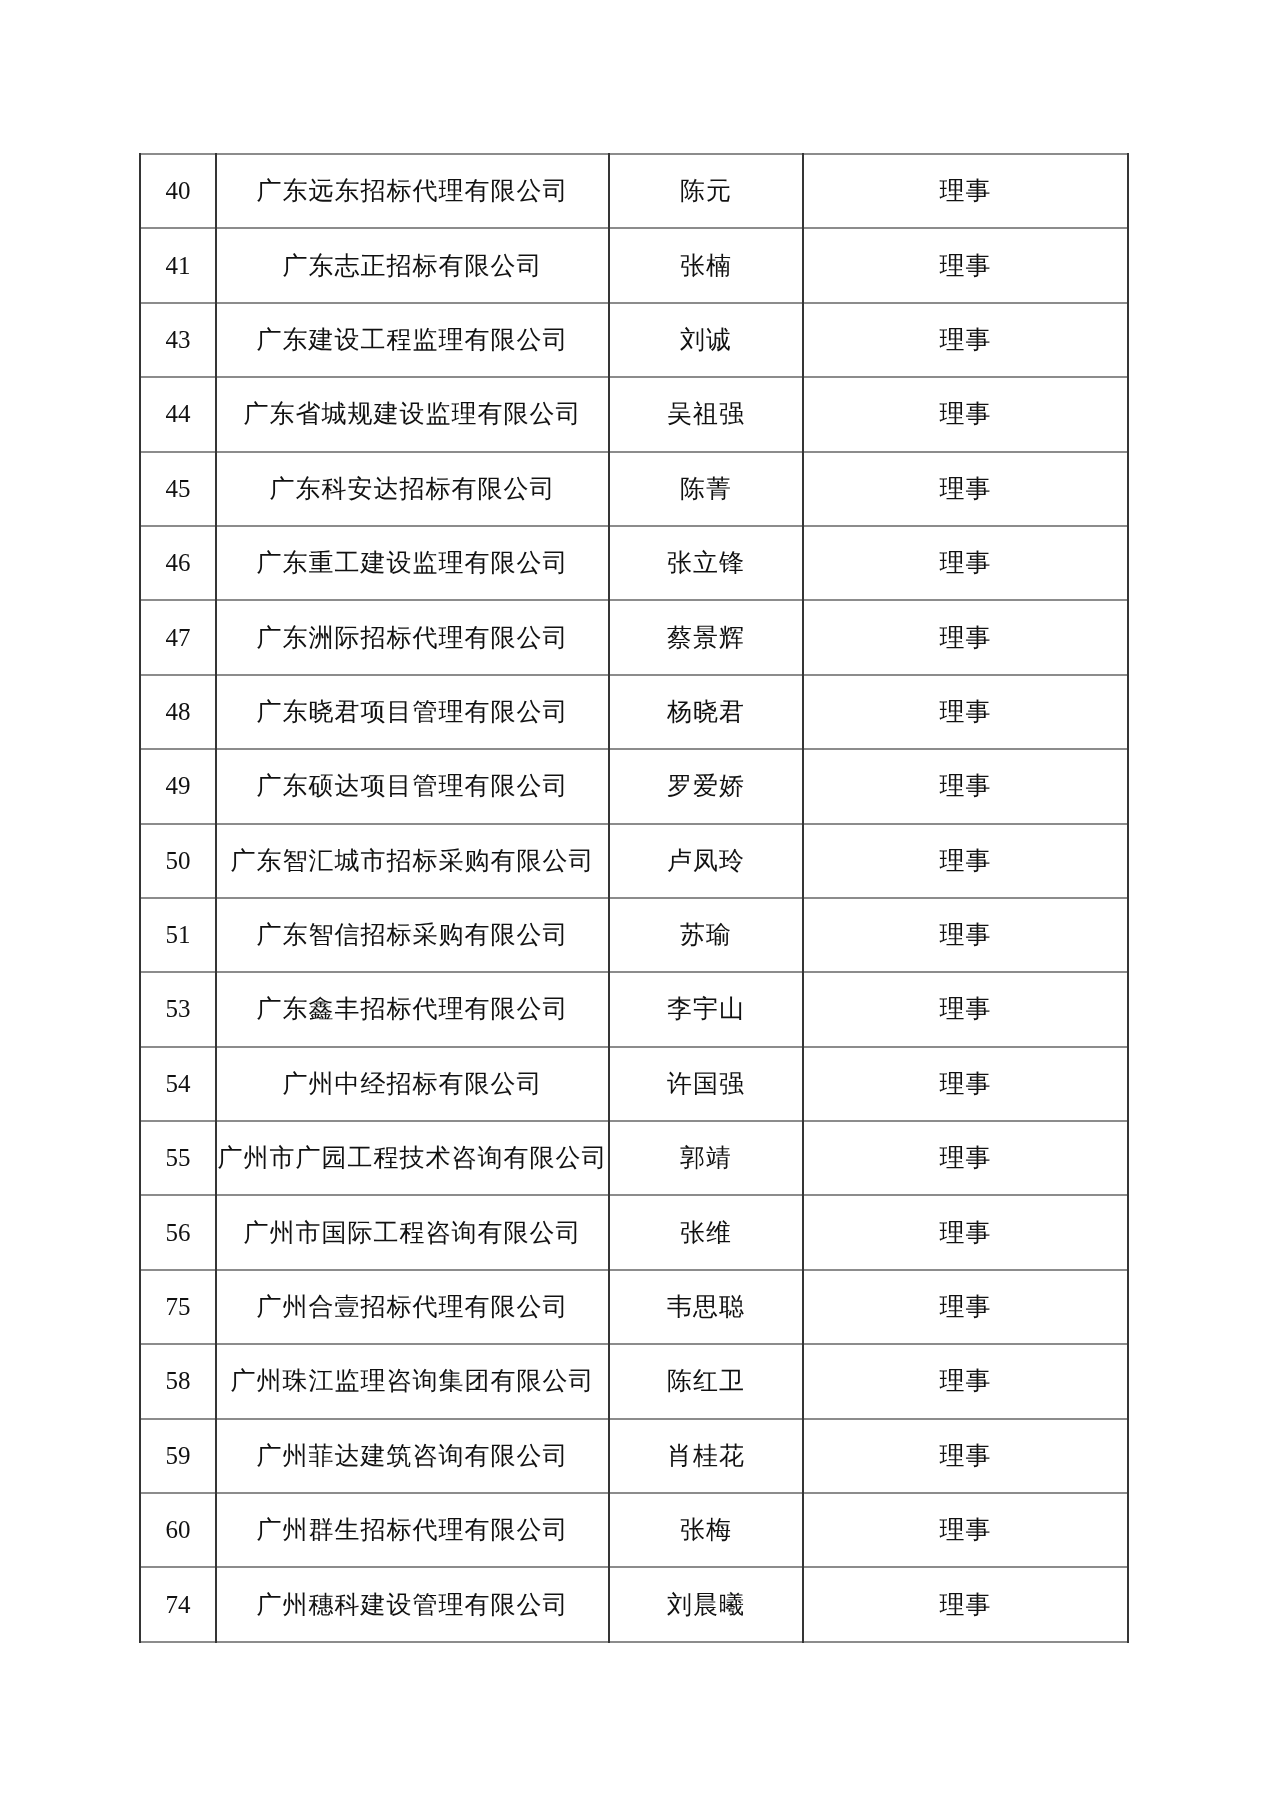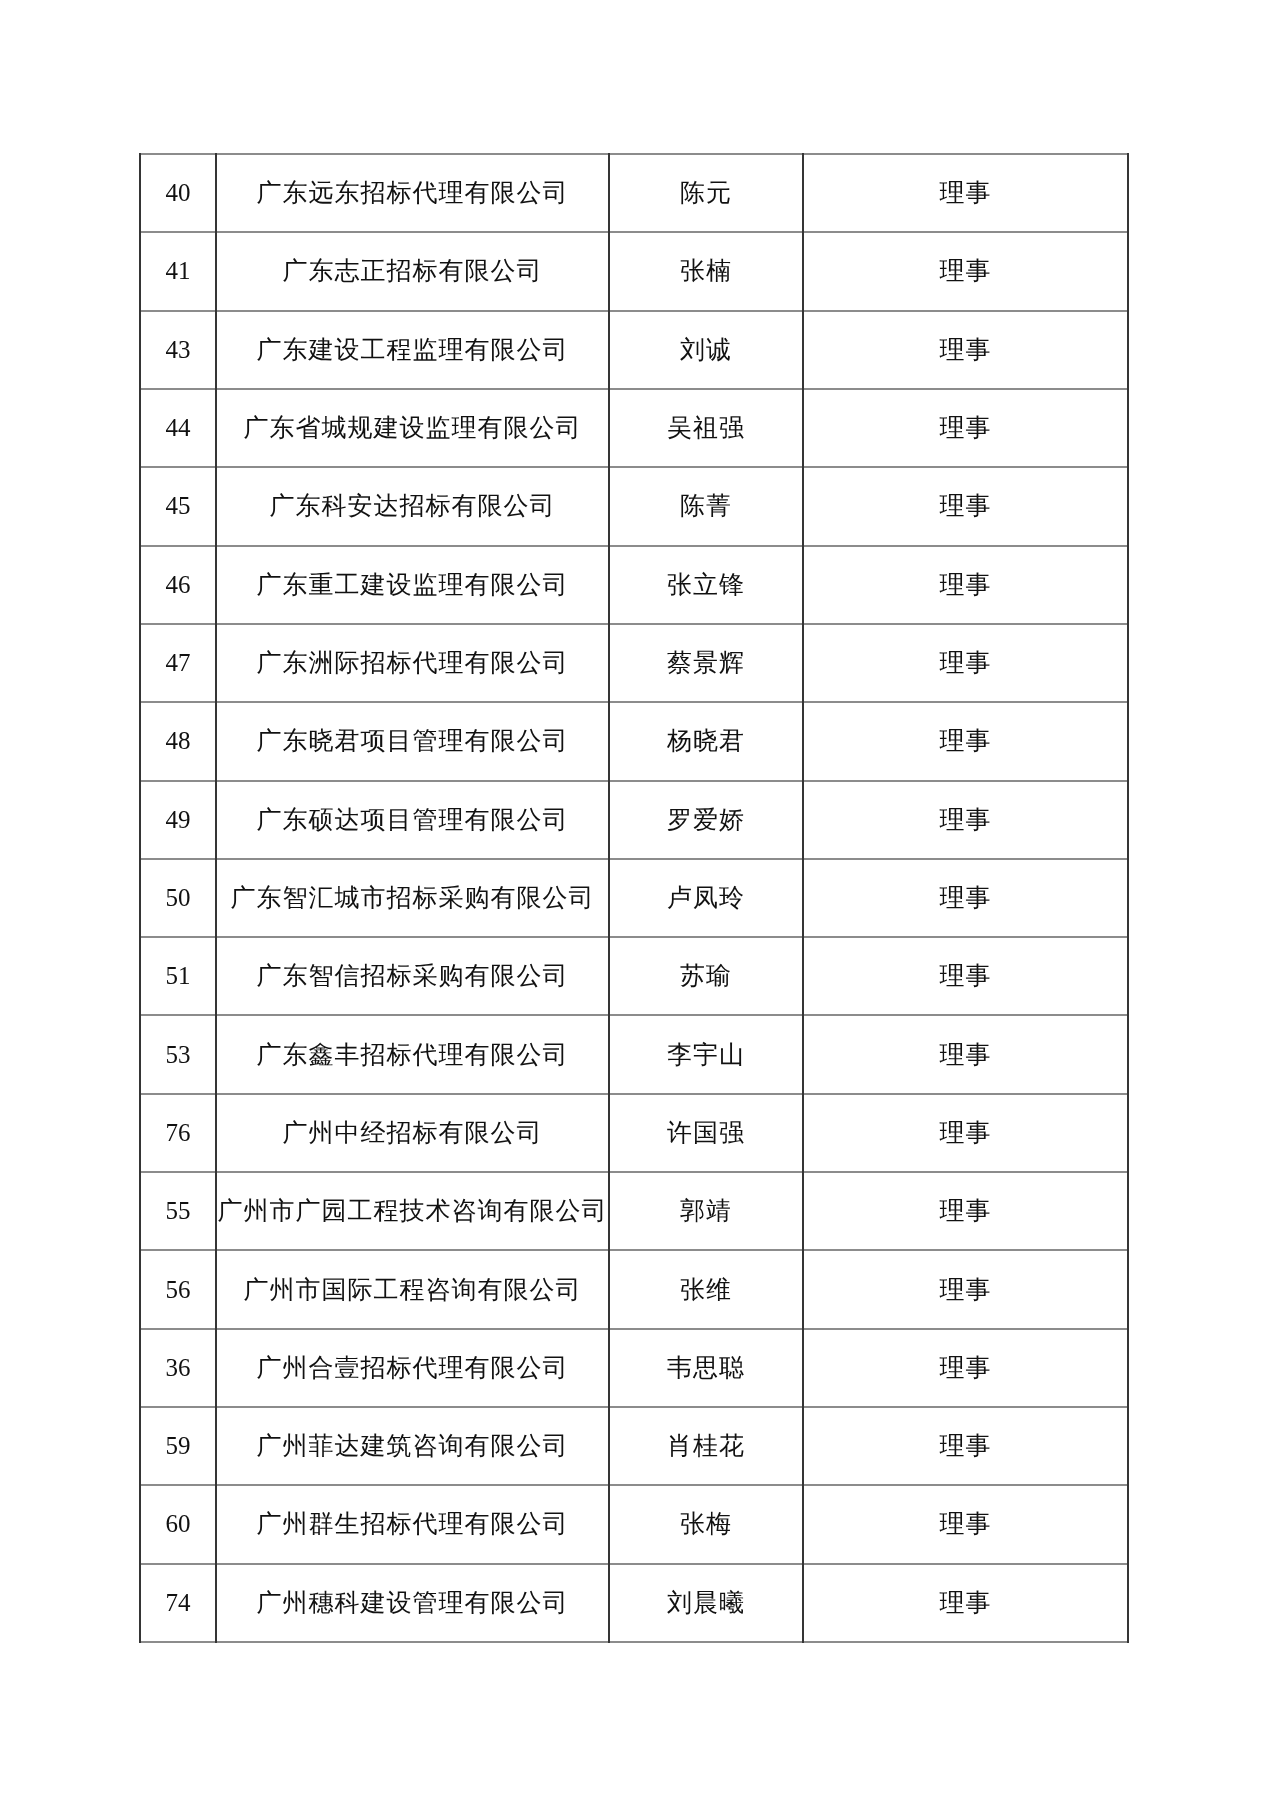--- a/index.html
+++ b/index.html
@@ -135,41 +135,47 @@
     <td class="col-person">苏瑜</td>
     <td class="col-role">理事</td>
   </tr>
         <tr>
     <td class="col-no">53</td>
     <td class="col-company">广东鑫丰招标代理有限公司</td>
     <td class="col-person">李宇山</td>
     <td class="col-role">理事</td>
   </tr>
         <tr>
-    <td class="col-no">76</td>
+    <td class="col-no">54</td>
     <td class="col-company">广州中经招标有限公司</td>
     <td class="col-person">许国强</td>
     <td class="col-role">理事</td>
   </tr>
         <tr>
     <td class="col-no">55</td>
     <td class="col-company">广州市广园工程技术咨询有限公司</td>
     <td class="col-person">郭靖</td>
     <td class="col-role">理事</td>
   </tr>
         <tr>
     <td class="col-no">56</td>
     <td class="col-company">广州市国际工程咨询有限公司</td>
     <td class="col-person">张维</td>
     <td class="col-role">理事</td>
   </tr>
         <tr>
-    <td class="col-no">36</td>
+    <td class="col-no">75</td>
     <td class="col-company">广州合壹招标代理有限公司</td>
     <td class="col-person">韦思聪</td>
+    <td class="col-role">理事</td>
+  </tr>
+        <tr>
+    <td class="col-no">58</td>
+    <td class="col-company">广州珠江监理咨询集团有限公司</td>
+    <td class="col-person">陈红卫</td>
     <td class="col-role">理事</td>
   </tr>
         <tr>
     <td class="col-no">59</td>
     <td class="col-company">广州菲达建筑咨询有限公司</td>
     <td class="col-person">肖桂花</td>
     <td class="col-role">理事</td>
   </tr>
         <tr>
     <td class="col-no">60</td>

